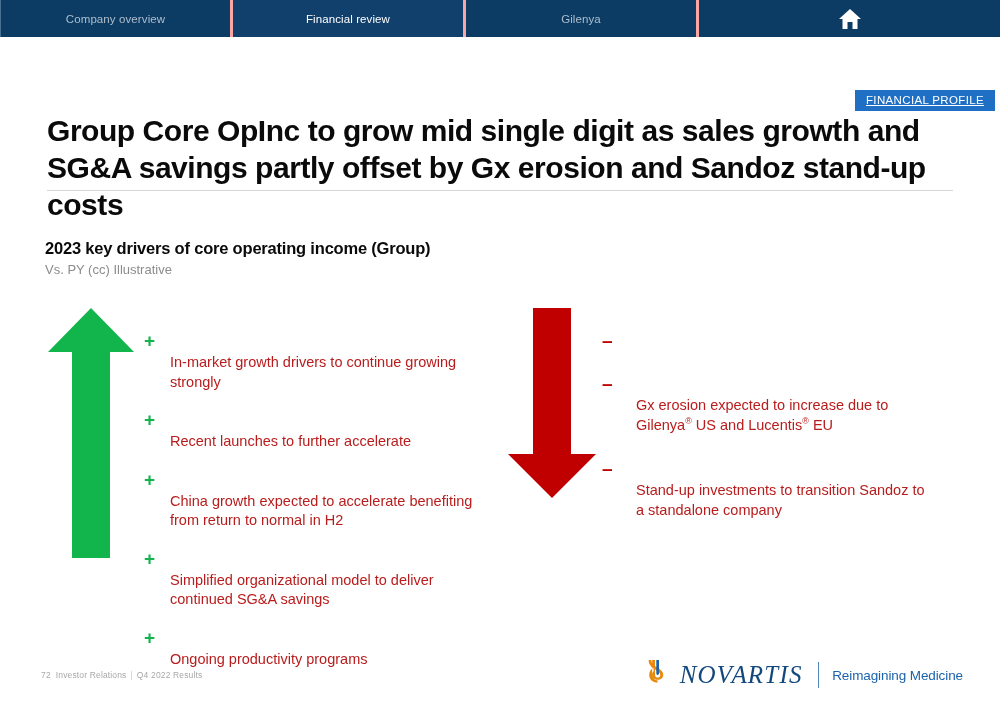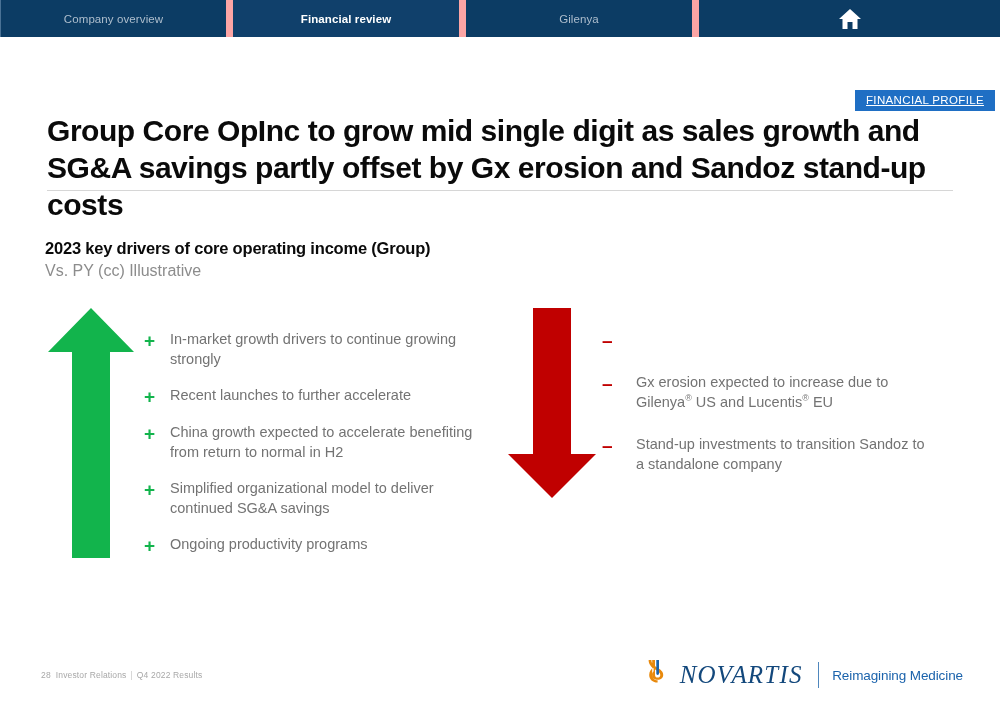--- a/index.html
+++ b/index.html
@@ -24,31 +24,31 @@
     background: #0c3c64;
     display: flex;
     align-items: stretch;
   }
   .nav-tab {
     flex: 0 0 233px;
     display: flex;
     align-items: center;
     justify-content: center;
     box-sizing: border-box;
-    border-right: 7px solid #fca5a5;
+    border-right: 3px solid #fca5a5;
     color: #aebecd;
     font-size: 11.5px;
     letter-spacing: .1px;
     background: #0c3c64;
   }
   .nav-tab:first-child { border-left: 1px solid #4a7295; }
   .nav-tab.active {
     background: #10406b;
     color: #ffffff;
-    font-weight: bold;
+    font-weight: normal;
   }
   .nav-home {
     flex: 1 1 auto;
     display: flex;
     align-items: center;
     justify-content: center;
     background: #0c3c64;
   }
   .home-ico { display: block; }
 
@@ -94,21 +94,21 @@
     top: 239px;
     font-size: 16.5px;
     font-weight: bold;
     color: #0a0a0a;
     letter-spacing: -0.2px;
   }
   .sec-sub {
     position: absolute;
     left: 45px;
     top: 262px;
-    font-size: 16px;
+    font-size: 13px;
     color: #8c8c8c;
   }
 
   
   .arrow-up {
     position: absolute;
     left: 48px;
     top: 308px;
   }
   .arrow-down {
@@ -137,21 +137,22 @@
     font-weight: bold;
     text-align: left;
     padding-top: 1px;
   }
   .bullet .mark.plus  { color: #12b44c; }
   .bullet .mark.minus { color: #c00000; }
   .bullet .txt {
     flex: 1 1 auto;
     font-size: 14.5px;
     line-height: 19.5px;
-    color: #737373;
+    color: #b91c1c;
+    margin-top: 23px;
   }
   .col-neg .bullet { margin-bottom: 23px; }
   .col-neg .bullet .mark { flex-basis: 34px; }
   sup { font-size: 9px; vertical-align: super; line-height: 0; }
 
   
   .footer-left {
     position: absolute;
     left: 41px;
     top: 670px;
@@ -271,21 +272,21 @@
     <span class="txt"><span>Gx erosion expected to increase due to Gilenya</span><sup>®</sup><span> US and Lucentis</span><sup>®</sup><span> EU</span></span>
   </div>
 
   <div class="bullet">
     <span class="mark minus">–</span>
     <span class="txt">Stand-up investments to transition Sandoz to a standalone company</span>
   </div>
 </div>
 
 <div class="footer-left">
-  <span class="pg">28</span><span>Investor Relations</span><span class="sep">|</span><span>Q4 2022 Results</span>
+  <span class="pg">72</span><span>Investor Relations</span><span class="sep">|</span><span>Q4 2022 Results</span>
 </div>
 
 <div class="logo">
   <svg class="logo-mark" width="27" height="30" viewBox="0 0 27 30">
     <path d="M13.6 22.5 C8.6 22.5 5.2 19.3 5.2 14.9 C5.2 11.6 7.0 9.0 9.6 7.3 L9.6 11.2
              C8.6 12.2 8.1 13.5 8.1 14.9 C8.1 17.8 10.4 19.8 13.6 19.8 C16.9 19.8 19.2 17.8 19.2 14.9
              C19.2 11.6 16.4 9.6 13.2 7.6 C10.0 5.6 7.4 3.6 7.4 0 L4.6 0 C4.6 4.9 7.8 7.4 11.2 9.6
              C14.3 11.6 16.3 13.0 16.3 15.0 C16.3 16.6 15.2 17.6 13.6 17.6 C12.1 17.6 11.0 16.6 11.0 15.0
              L11.0 0 L8.2 0 L8.2 15.0 C8.2 18.1 10.5 20.3 13.6 20.3 Z" fill="#e8890c"></path>
     <path d="M12.3 0 L15.0 0 L15.0 13.3 C15.0 14.4 14.4 15.0 13.65 15.0 C12.9 15.0 12.3 14.4 12.3 13.3 Z" fill="#1b63ac"></path>

